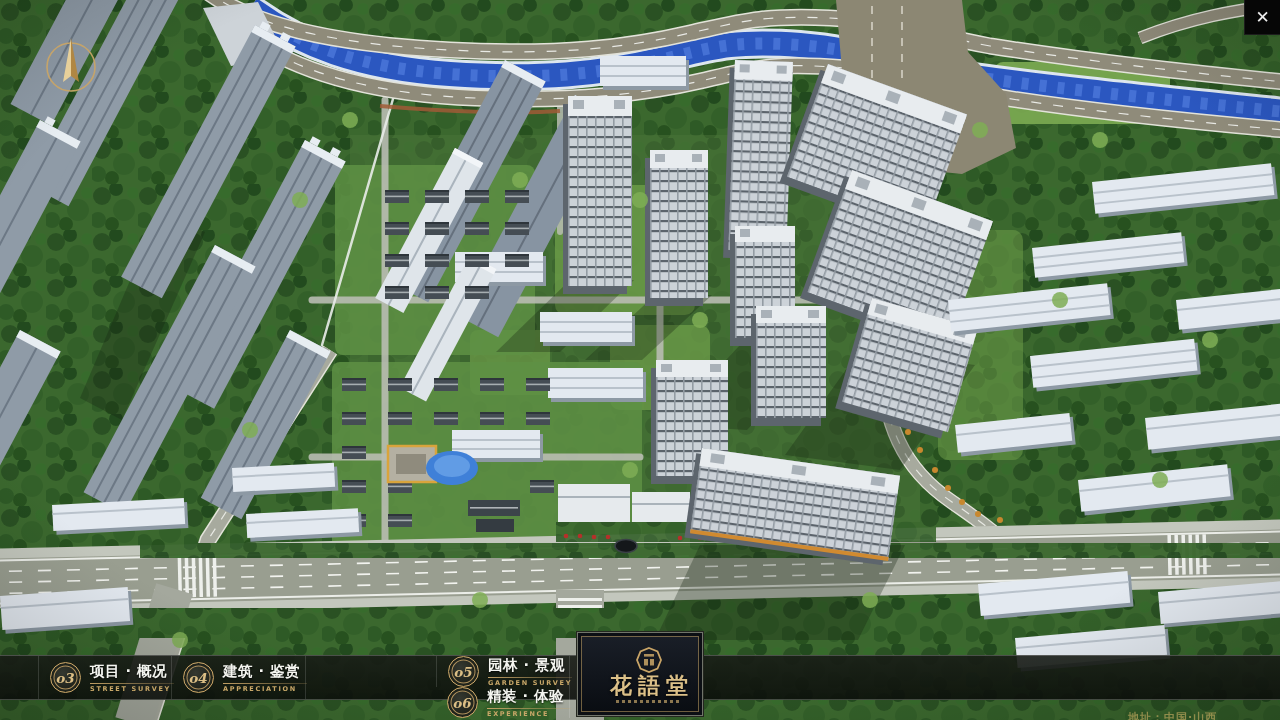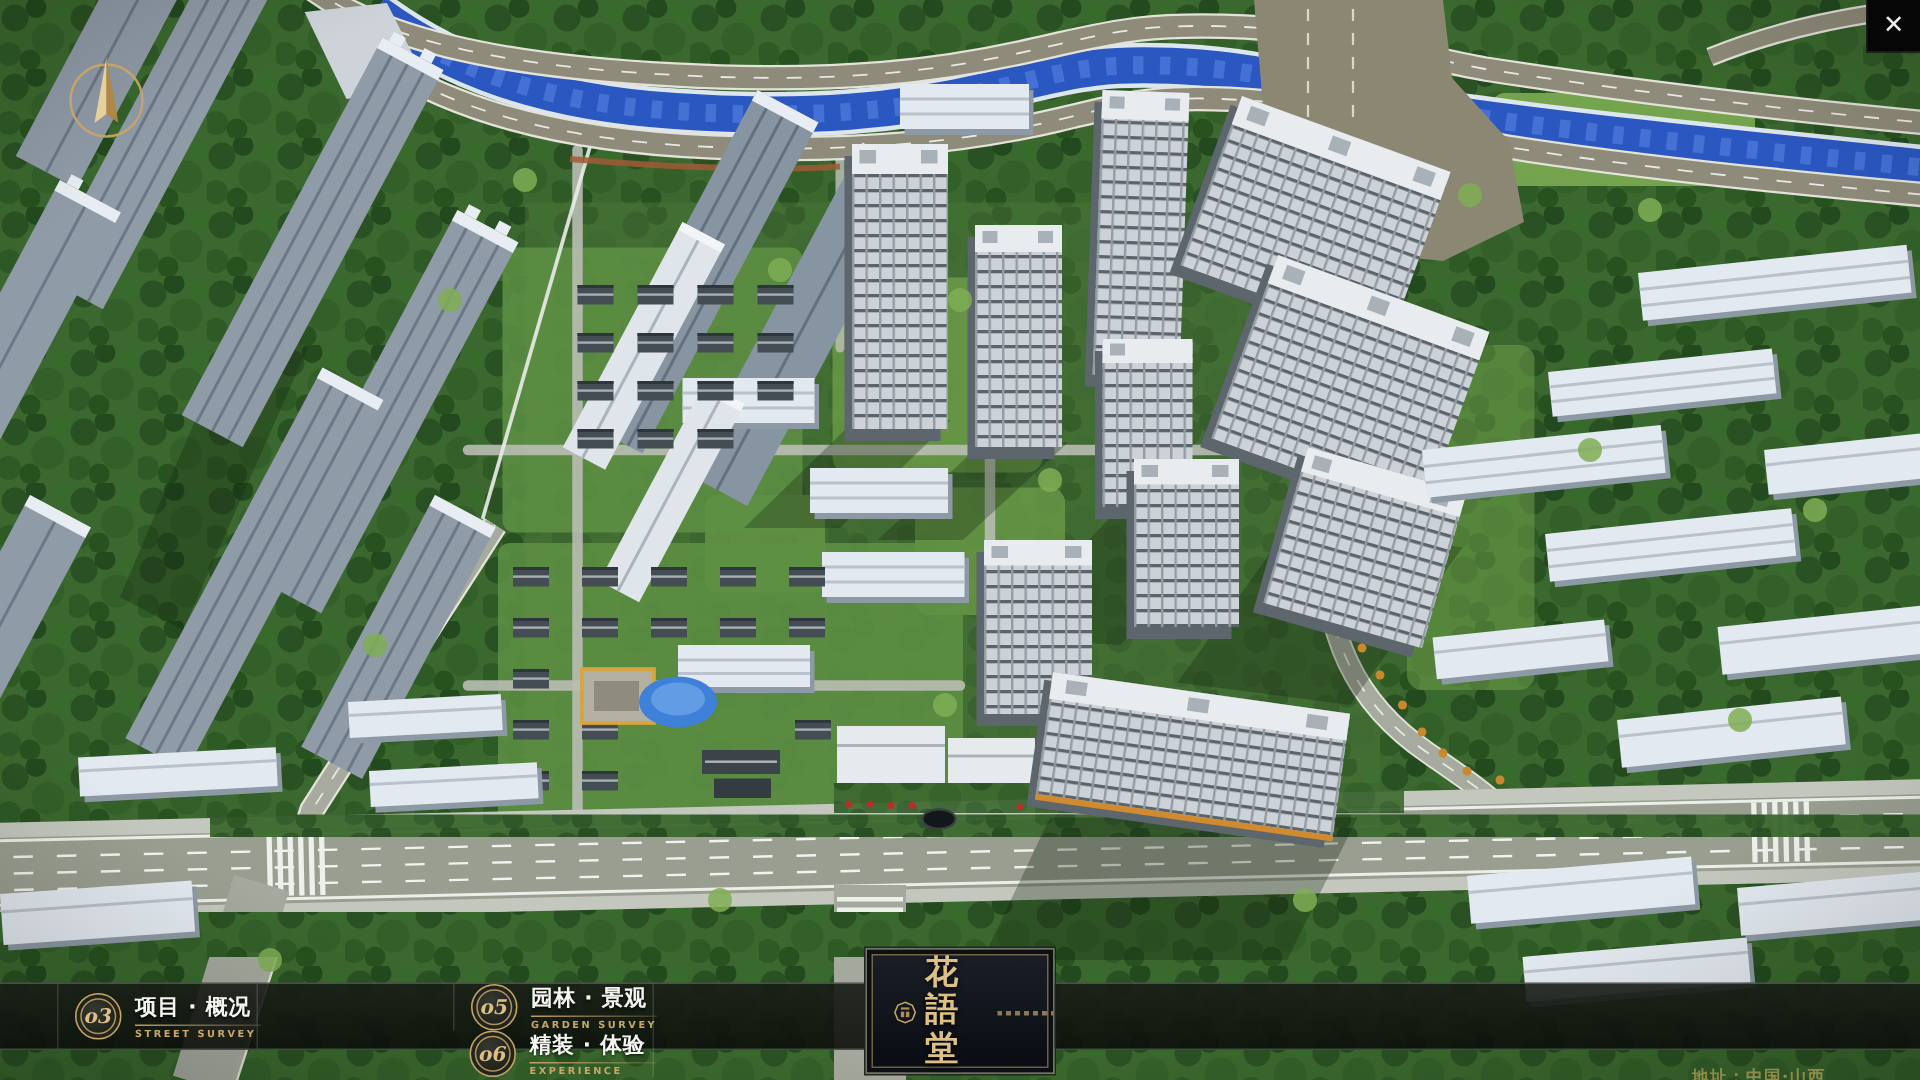--- a/index.html
+++ b/index.html
@@ -30,21 +30,21 @@
       text-shadow:0 1px 2px rgba(0,0,0,.8);}
   .gold-rule{height:1px;margin:2px 0 1px 0;
       background:linear-gradient(90deg,rgba(201,165,103,.95),rgba(201,165,103,.2));}
   .en{font-size:6.5px;font-weight:700;color:#c8a768;letter-spacing:1.7px;white-space:nowrap;}
 
   
   .logo-panel{position:absolute;left:577px;top:632px;width:126px;height:84px;z-index:6;
       box-sizing:border-box;border:1px solid #70746a;
       background:linear-gradient(#1a1f28,#090c11);
       box-shadow:0 0 0 1px #23261f, inset 0 0 0 3px #0c0f14, inset 0 0 0 4px rgba(195,162,100,.55);
-      display:flex;flex-direction:row;align-items:center;justify-content:center;cursor:pointer;padding-left:18px;}
+      display:flex;flex-direction:column;align-items:center;justify-content:center;cursor:pointer;padding-left:18px;}
   .seal{margin-top:2px;}
   .logo-title{font-family:"DejaVu Serif","Liberation Serif",serif;font-weight:700;
       font-size:22px;color:#dcc088;letter-spacing:6px;padding-left:6px;line-height:1.15;
       text-shadow:0 1px 3px rgba(0,0,0,.9);}
   .logo-caption{width:66px;height:3px;margin-top:2px;opacity:.75;
       background:repeating-linear-gradient(90deg,#b79a63 0 3px,transparent 3px 6px);}
 
   
   .close-btn{position:absolute;right:0;top:0;width:35px;height:34px;background:#060606;
       color:#ececec;display:flex;align-items:center;justify-content:center;
@@ -577,20 +577,30 @@
         <div class="nav-item">
     <div class="medallion">
       <span class="med-num">o3</span>
     </div>
     <div class="nav-text">
       <span class="zh">项目 · 概况</span>
       <span class="gold-rule"></span>
       <span class="en">STREET SURVEY</span>
     </div>
   </div>
+        <div class="nav-item">
+    <div class="medallion">
+      <span class="med-num">o4</span>
+    </div>
+    <div class="nav-text">
+      <span class="zh">建筑 · 鉴赏</span>
+      <span class="gold-rule"></span>
+      <span class="en">APPRECIATION</span>
+    </div>
+  </div>
       </div>
   <div class="logo-gap"></div>
   <div class="nav-right" id="nav-right">
         <div class="nav-item">
     <div class="medallion">
       <span class="med-num">o5</span>
     </div>
     <div class="nav-text">
       <span class="zh">园林 · 景观</span>
       <span class="gold-rule"></span>

